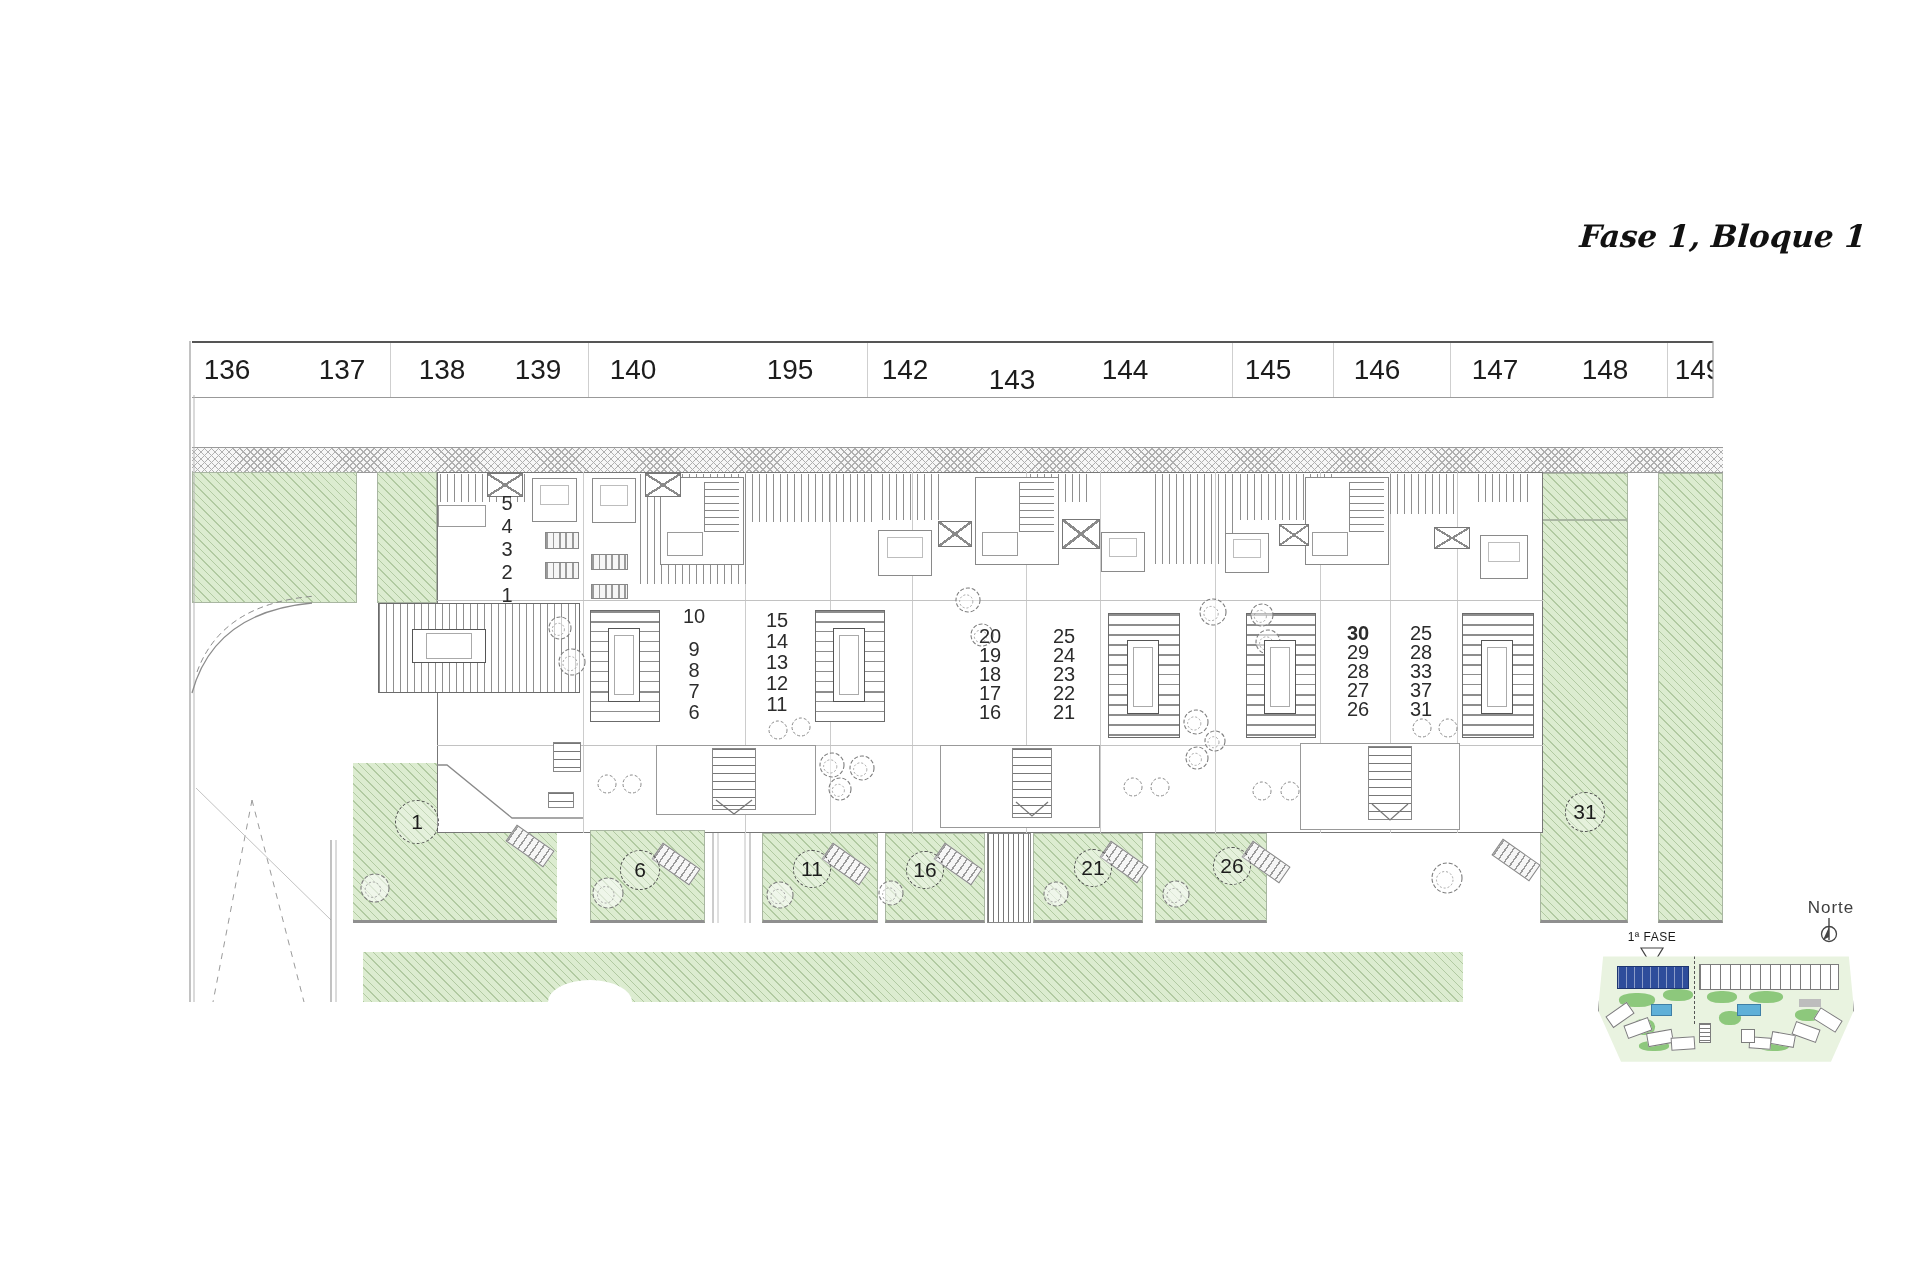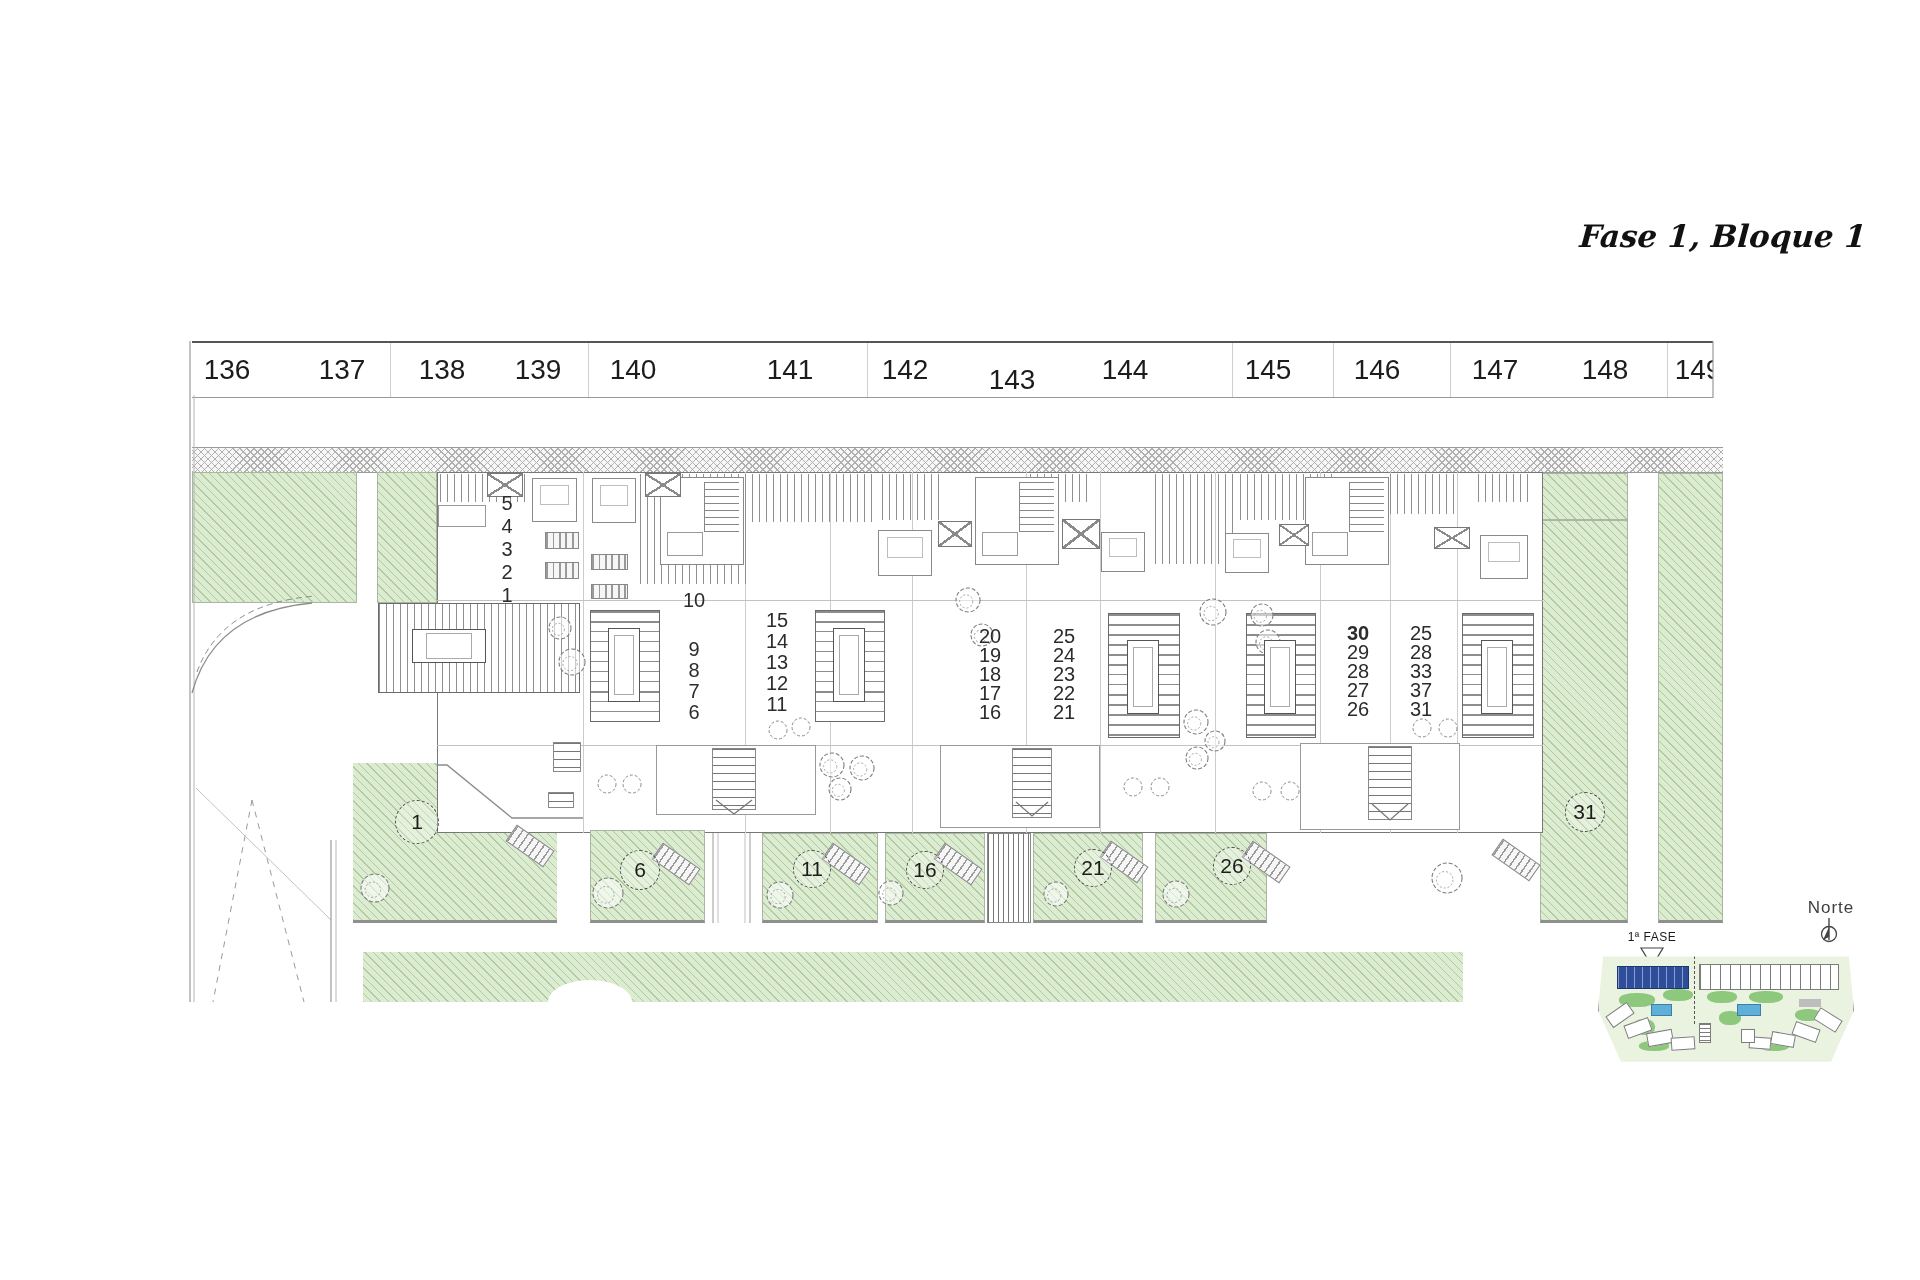--- a/index.html
+++ b/index.html
@@ -64,21 +64,21 @@
 <div id="stage">
 
   <div id="title">Fase 1, Bloque 1</div>
 
   <div id="ruler">
       <span class="rnum" style="left: 35px; top: 27px;">136</span>
       <span class="rnum" style="left: 150px; top: 27px;">137</span>
       <span class="rnum" style="left: 250px; top: 27px;">138</span>
       <span class="rnum" style="left: 346px; top: 27px;">139</span>
       <span class="rnum" style="left: 441px; top: 27px;">140</span>
-      <span class="rnum" style="left: 598px; top: 27px;">141</span>
+      <span class="rnum" style="left: 598px; top: 27px;">195</span>
       <span class="rnum" style="left: 713px; top: 27px;">142</span>
       <span class="rnum" style="left: 820px; top: 37px;">143</span>
       <span class="rnum" style="left: 933px; top: 27px;">144</span>
       <span class="rnum" style="left: 1076px; top: 27px;">145</span>
       <span class="rnum" style="left: 1185px; top: 27px;">146</span>
       <span class="rnum" style="left: 1303px; top: 27px;">147</span>
       <span class="rnum" style="left: 1413px; top: 27px;">148</span>
       <span class="rnum" style="left: 1506px; top: 27px;">149</span>
       <div style="position: absolute; top: 0px; width: 1px; height: 100%; background: rgb(207, 207, 207); left: 198px;"></div>
       <div style="position: absolute; top: 0px; width: 1px; height: 100%; background: rgb(207, 207, 207); left: 396px;"></div>
@@ -310,21 +310,21 @@
                 background-image:repeating-linear-gradient(180deg,#7c7c7c 0 1px,rgba(0,0,0,0) 1px 4px);"></div>
     <div class="mm mmb" style="left:142px;top:76px;width:14px;height:14px;"></div>
     <div class="mm" style="left:95px;top:3px;width:0;height:68px;border-left:1.2px dashed #555;"></div>
   </div>
 
 <span class="num" style="left: 507px; top: 503px;">5</span>
     <span class="num" style="left: 507px; top: 526px;">4</span>
     <span class="num" style="left: 507px; top: 549px;">3</span>
     <span class="num" style="left: 507px; top: 572px;">2</span>
     <span class="num" style="left: 507px; top: 595px;">1</span>
-    <span class="num" style="left: 694px; top: 600px;">10</span>
+    <span class="num" style="left: 694px; top: 616px;">10</span>
     <span class="num" style="left: 694px; top: 649px;">9</span>
     <span class="num" style="left: 694px; top: 670px;">8</span>
     <span class="num" style="left: 694px; top: 691px;">7</span>
     <span class="num" style="left: 694px; top: 712px;">6</span>
     <span class="num" style="left: 777px; top: 620px;">15</span>
     <span class="num" style="left: 777px; top: 641px;">14</span>
     <span class="num" style="left: 777px; top: 662px;">13</span>
     <span class="num" style="left: 777px; top: 683px;">12</span>
     <span class="num" style="left: 777px; top: 704px;">11</span>
     <span class="num" style="left: 990px; top: 636px;">20</span>

